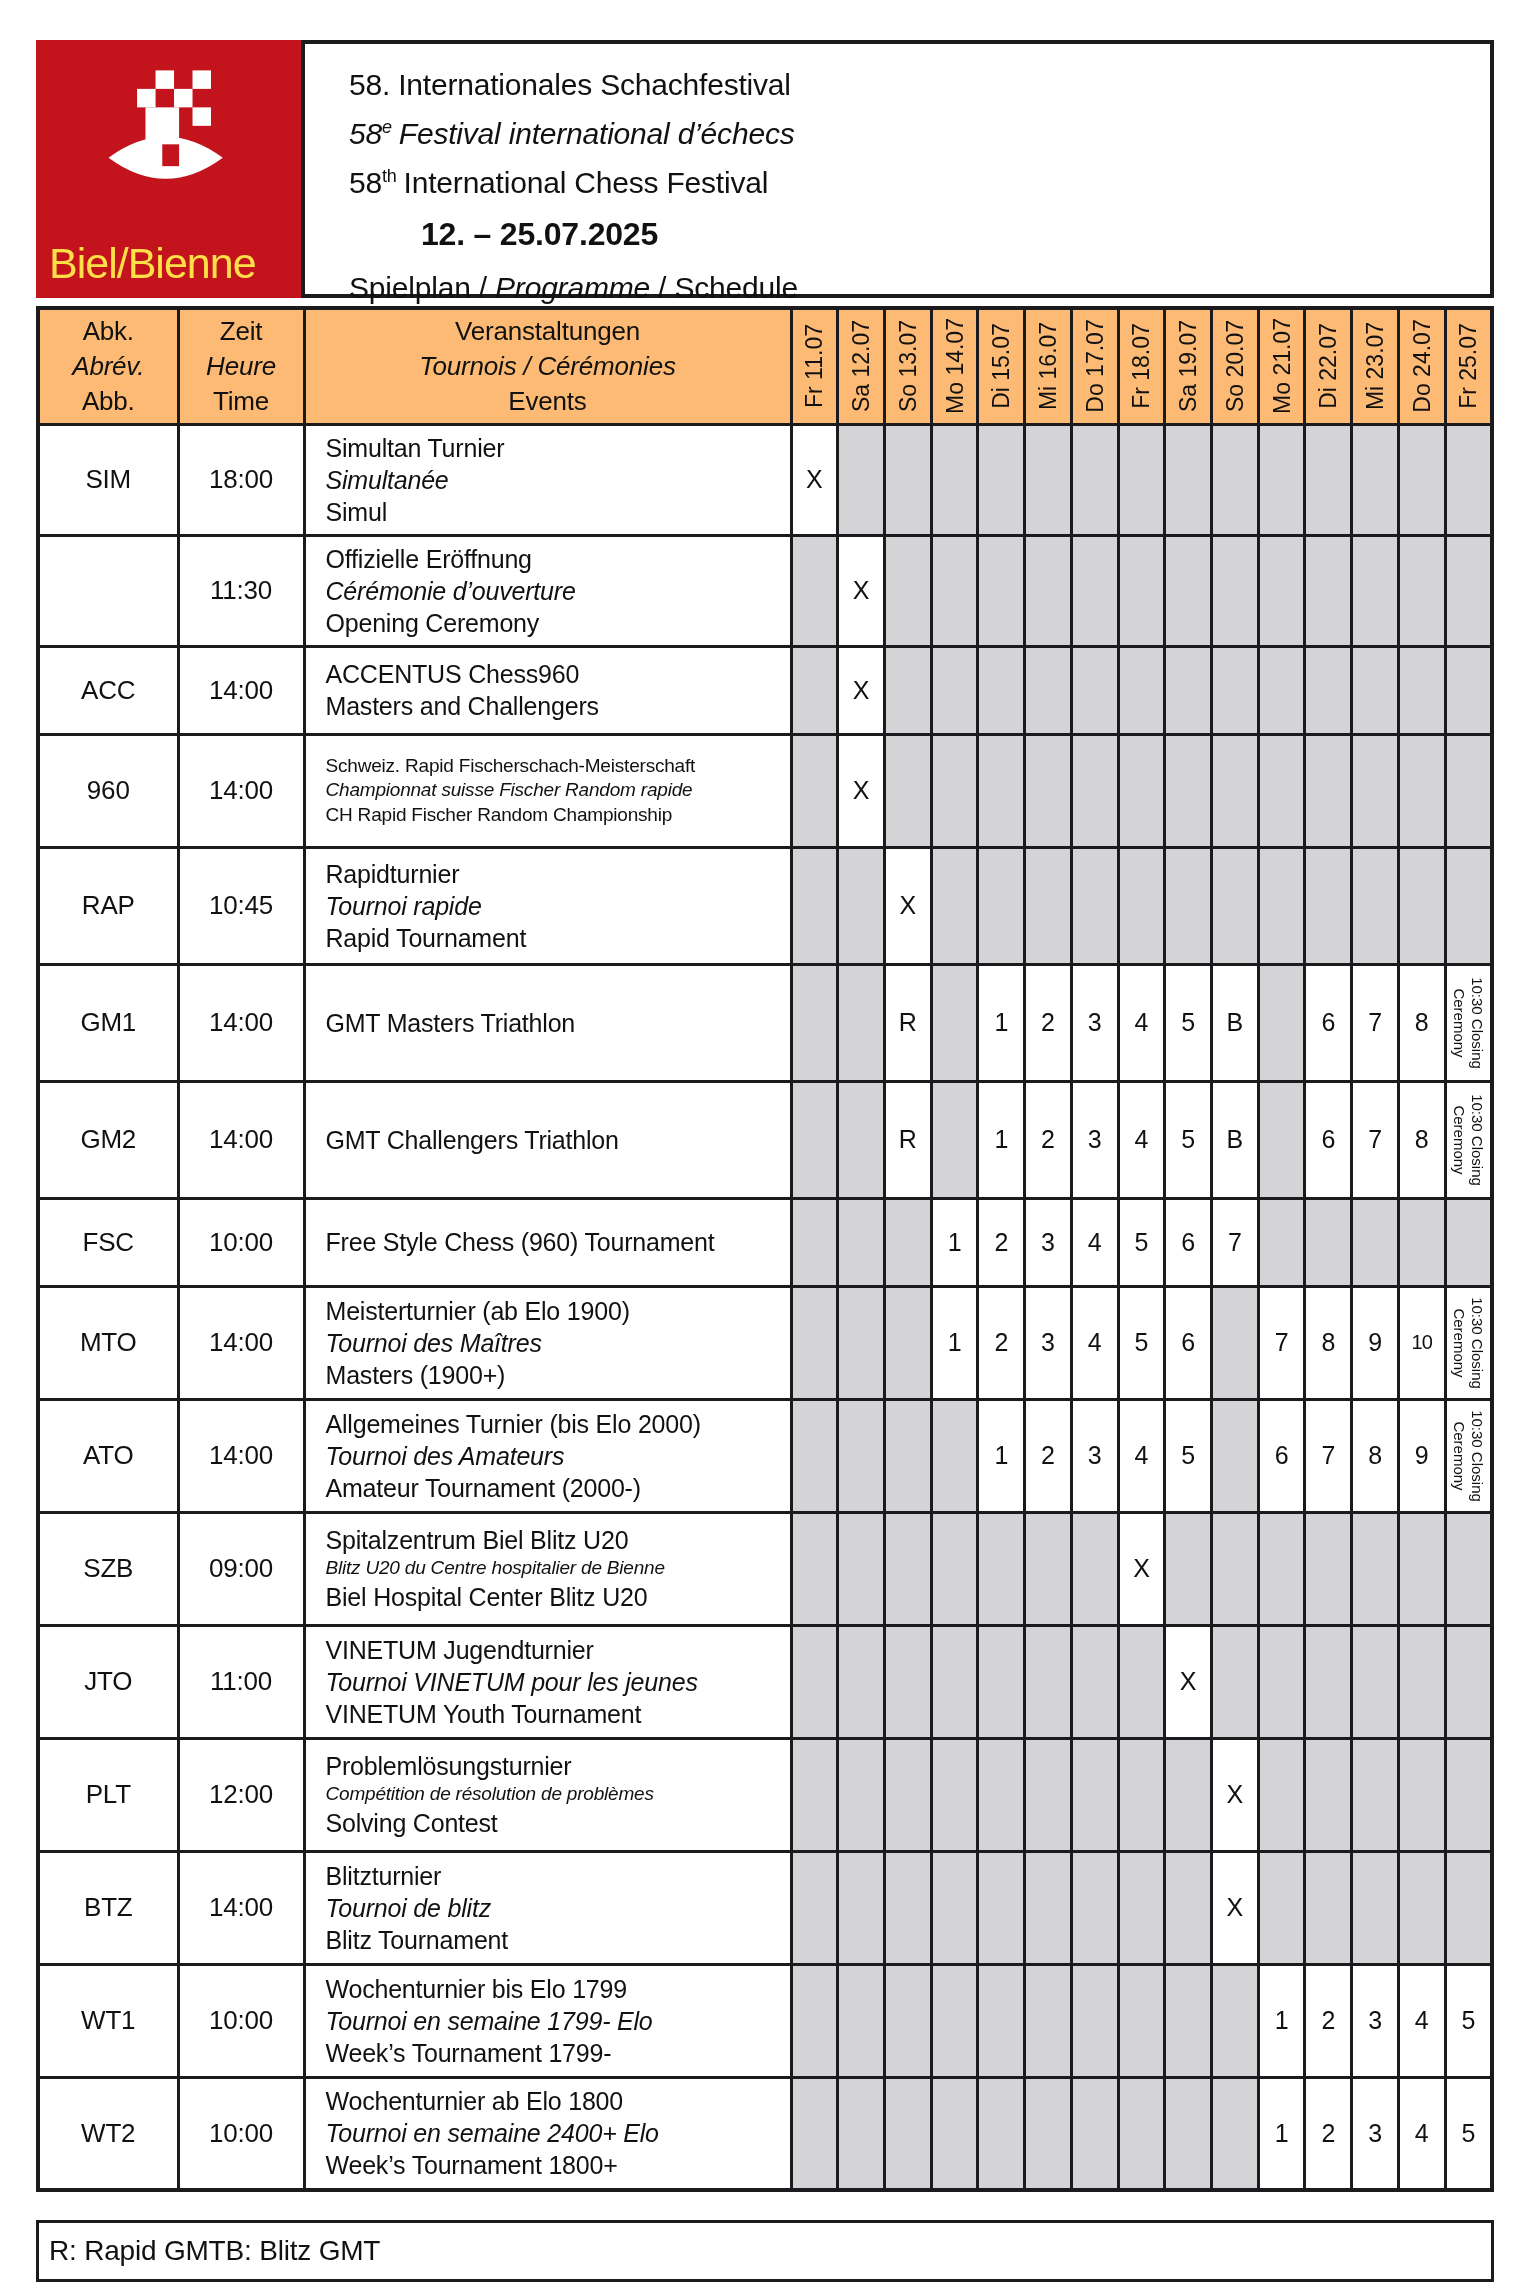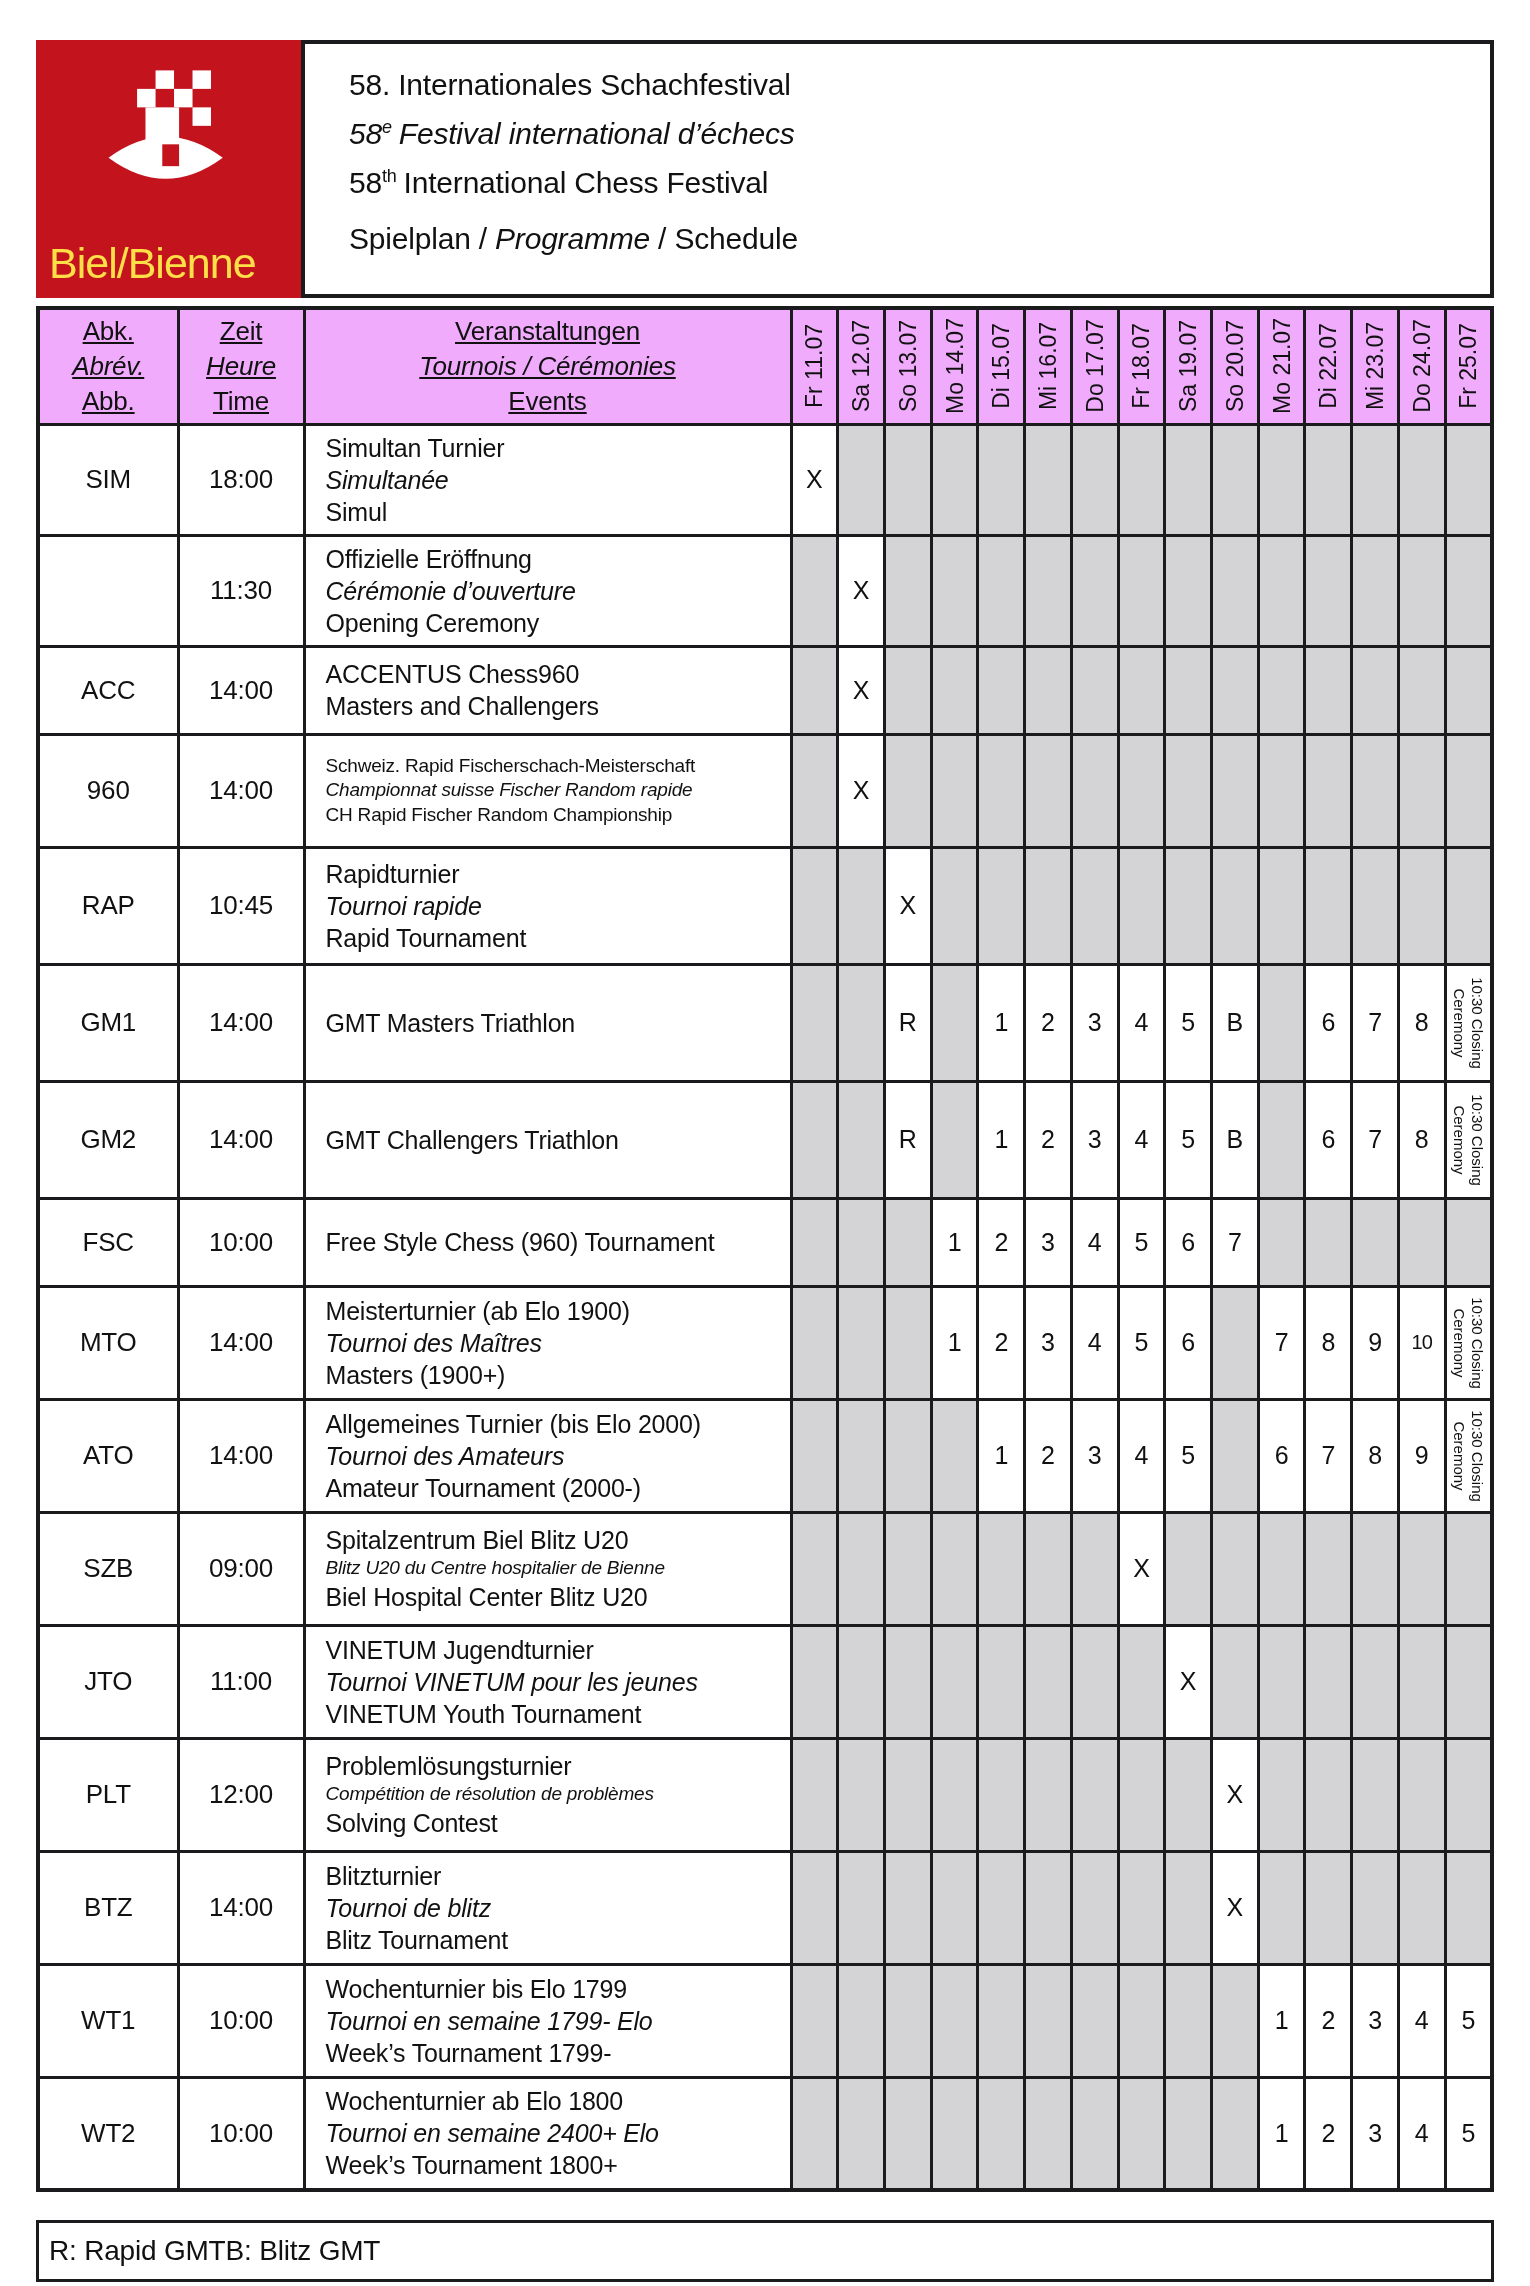--- a/index.html
+++ b/index.html
@@ -32,21 +32,21 @@
   .tdate{font-size:32px;font-weight:bold;padding-left:72px;margin-top:12px;white-space:nowrap;}
   .tsub{font-size:30px;margin-top:18px;white-space:nowrap;}
   .tsub .it{font-style:italic;}
   
   table.sched{
     border-collapse:collapse;table-layout:fixed;
     width:1458px;margin-top:8px;
     border:4px solid var(--line);
   }
   .sched th,.sched td{border:3px solid var(--line);padding:0;}
-  .sched thead th{height:116px;background:#f0abfc;font-weight:normal;text-decoration:underline;}
+  .sched thead th{height:116px;background:#fdba74;font-weight:normal;}
   .hdr3{display:flex;flex-direction:column;justify-content:center;align-items:center;
         font-size:26px;line-height:1.35;}
   .hdr3 .mid{font-style:italic;}
   th.datecol{position:relative;}
   .vrot{
     position:absolute;top:50%;left:50%;
     transform:translate(-50%,-50%) rotate(-90deg);
     white-space:nowrap;font-size:23px;letter-spacing:0;
   }
   td.abbr,td.time{text-align:center;vertical-align:middle;font-size:26px;background:#fff;}
@@ -87,20 +87,21 @@
         <rect x="36" y="27" width="20" height="35"></rect>
       </g>
       <rect x="46" y="49" width="10" height="13" fill="#c3141e"></rect>
     </svg>
     <div class="wordmark">Biel/Bienne</div>
   </div>
   <div class="title-box">
     <div class="t1">58. Internationales Schachfestival</div>
     <div class="t2"><span>58</span><sup>e</sup><span class="rest">Festival international d’échecs</span></div>
     <div class="t3"><span>58</span><sup>th</sup><span class="rest">International Chess Festival</span></div>
+    <div class="tdate">12. – 25.07.2025</div>
     <div class="tsub">
       <span>Spielplan /</span>
       <span class="it">Programme</span>
       <span>/ Schedule</span>
     </div>
   </div>
 </div>
 
 <table class="sched">
   <colgroup>

